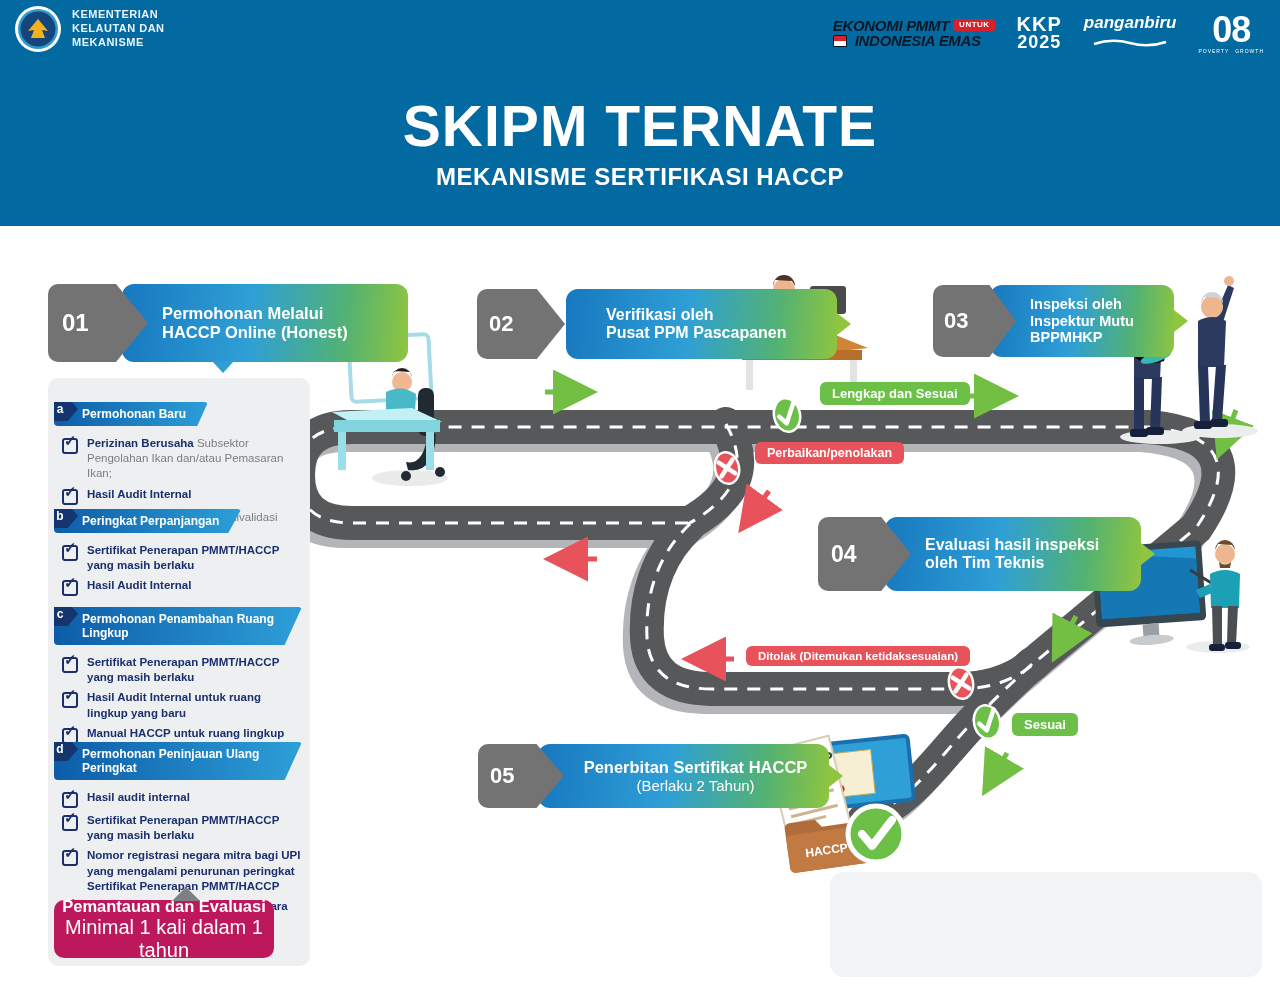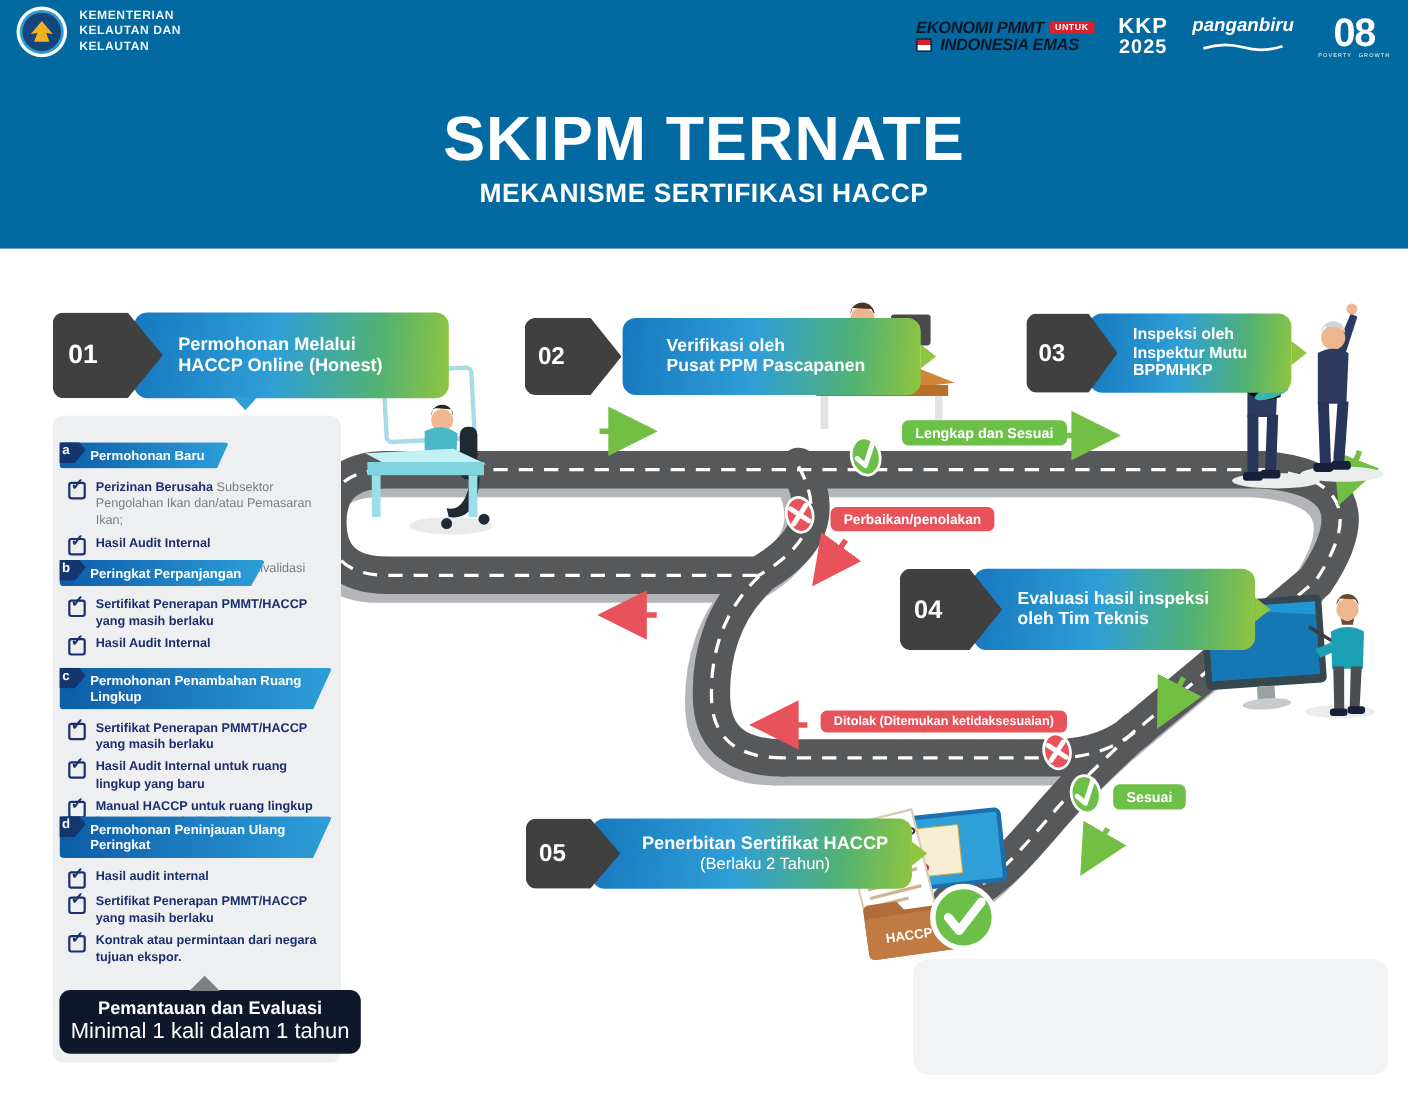--- a/index.html
+++ b/index.html
@@ -19,21 +19,21 @@
   .kkp .y{font-size:18px;letter-spacing:1px;}
   .pangan{color:#fff;font-weight:bold;font-style:italic;font-size:17px;text-align:center;}
   .zero8{color:#fff;text-align:center;line-height:1;}
   .zero8 .n{font-size:36px;font-weight:800;letter-spacing:-1px;}
   .zero8 .s{font-size:5px;letter-spacing:1px;display:flex;gap:6px;justify-content:center;margin-top:1px;}
   .title{position:absolute;left:0;top:98px;width:1280px;text-align:center;color:#fff;}
   .title .main{font-size:57px;font-weight:800;letter-spacing:1px;line-height:1;}
   .title .sub{font-size:24px;font-weight:bold;letter-spacing:.5px;margin-top:8px;}
   
   .step{position:absolute;display:flex;align-items:stretch;z-index:6;}
-  .step-num{position:relative;z-index:2;background:#404040;color:#fff;font-weight:800;
+  .step-num{position:relative;z-index:2;background:#737373;color:#fff;font-weight:800;
             display:flex;align-items:center;justify-content:flex-start;
             border-radius:10px;clip-path:polygon(0 0,68% 0,100% 50%,68% 100%,0 100%);}
   .step-body{position:relative;margin-left:-26px;border-radius:12px;color:#fff;font-weight:bold;
              background:linear-gradient(95deg,#1778bf 0%,#2f9fd6 45%,#53b272 78%,#90c53f 100%);
              display:flex;flex-direction:column;justify-content:center;padding:8px 16px 8px 40px;}
   .step-body .tip{position:absolute;right:-14px;top:50%;margin-top:-11px;width:0;height:0;
                   border-top:11px solid transparent;border-bottom:11px solid transparent;border-left:14px solid #90c53f;}
   .step-body .notch{position:absolute;left:90px;bottom:-11px;width:0;height:0;
                   border-left:11px solid transparent;border-right:11px solid transparent;border-top:12px solid #2e9ed5;}
   
@@ -45,21 +45,21 @@
            font-weight:bold;font-size:12px;display:flex;align-items:center;justify-content:center;
            border-radius:4px;clip-path:polygon(0 0,66% 0,100% 50%,66% 100%,0 100%);padding-right:6px;z-index:3;}
   .req-sec{position:absolute;left:14px;width:240px;}
   .req-items{margin-top:10px;display:flex;flex-direction:column;gap:5px;}
   .req-item{display:flex;gap:9px;font-size:11.5px;line-height:1.32;}
   .req-item b{color:#1b2f6e;}
   .req-item .rest{color:#7b7d80;font-weight:bold;}
   .req-item .rest.normal{font-weight:normal;color:#7b7d80;}
   .chk{flex:0 0 12px;position:relative;width:12px;height:12px;margin-top:2px;border:2px solid #1b2f6e;border-radius:3px;}
   .chk::after{content:"✓";position:absolute;top:-9px;left:0px;color:#1b2f6e;font-size:15px;font-weight:bold;}
-  .monitor-box{position:absolute;left:6px;top:522px;width:274px;height:58px;background:#0f172a;border-radius:10px;
+  .monitor-box{position:absolute;left:6px;top:522px;width:220px;height:58px;background:#be185d;border-radius:10px;
                color:#fff;text-align:center;display:flex;flex-direction:column;justify-content:center;z-index:6;}
   .monitor-box::before{content:"";position:absolute;top:-13px;left:118px;width:0;height:0;
                border-left:14px solid transparent;border-right:14px solid transparent;border-bottom:14px solid #7d7f82;}
   .monitor-box .l1{font-weight:bold;font-size:16.5px;}
   .monitor-box .l2{font-size:20px;font-weight:400;}
   
   .pill{position:absolute;color:#fff;font-weight:bold;border-radius:6px;padding:4px 12px;z-index:7;white-space:nowrap;}
   .pill.green{background:#6cbf47;}
   .pill.red{background:#e8525a;}
   
@@ -75,21 +75,21 @@
     <div class="ministry">
       <svg width="48" height="48" viewBox="0 0 48 48">
         <circle cx="24" cy="24" r="23" fill="#ffffff"></circle>
         <circle cx="24" cy="24" r="20" fill="#2d9bd0"></circle>
         <circle cx="24" cy="24" r="17.5" fill="#14467b"></circle>
         <path d="M14 26 L24 14 L34 26 L28 25 L31 33 L17 33 L20 25 Z" fill="#f2b21f"></path>
       </svg>
       <div class="ministry-text">
         <div>KEMENTERIAN</div>
         <div>KELAUTAN DAN</div>
-        <div>KELAUTAN</div>
+        <div>MEKANISME</div>
       </div>
     </div>
     <div class="logo-row">
       <div class="ekonomi">
         <div class="row">
             <span>EKONOMI PMMT</span>
             <span class="untuk">UNTUK</span>
           </div>
         <div class="row">
             <span class="flagbox"></span>
@@ -403,33 +403,37 @@
         <div class="req-item">
             <span class="chk"></span>
           <span><b>Hasil audit internal</b></span>
           </div>
         <div class="req-item">
             <span class="chk"></span>
           <span><b>Sertifikat Penerapan PMMT/HACCP yang masih berlaku</b></span>
           </div>
         <div class="req-item">
             <span class="chk"></span>
+          <span><b>Nomor registrasi negara mitra bagi UPI yang mengalami penurunan peringkat Sertifikat Penerapan PMMT/HACCP</b></span>
+          </div>
+        <div class="req-item">
+            <span class="chk"></span>
           <span><b>Kontrak atau permintaan dari negara tujuan ekspor.</b></span>
           </div>
       </div>
     </div>
 
     <div class="monitor-box">
       <div class="l1">Pemantauan dan Evaluasi</div>
       <div class="l2">Minimal 1 kali dalam 1 tahun</div>
     </div>
   </div>
 
   <div class="pill green" style="left:820px;top:382px;font-size:13px;">Lengkap dan Sesuai</div>
-  <div class="pill red" style="left:755px;top:461px;font-size:12.5px;">Perbaikan/penolakan</div>
+  <div class="pill red" style="left:755px;top:442px;font-size:12.5px;">Perbaikan/penolakan</div>
   <div class="pill red" style="left:746px;top:646px;font-size:11.5px;">Ditolak (Ditemukan ketidaksesuaian)</div>
   <div class="pill green" style="left:1012px;top:713px;font-size:13px;">Sesuai</div>
 
   <div class="service">
     
     
     
     
   </div>
 

